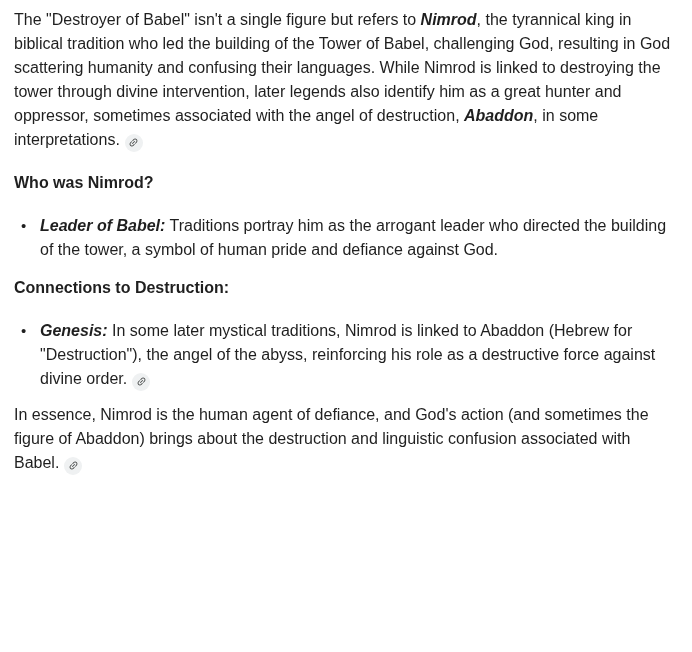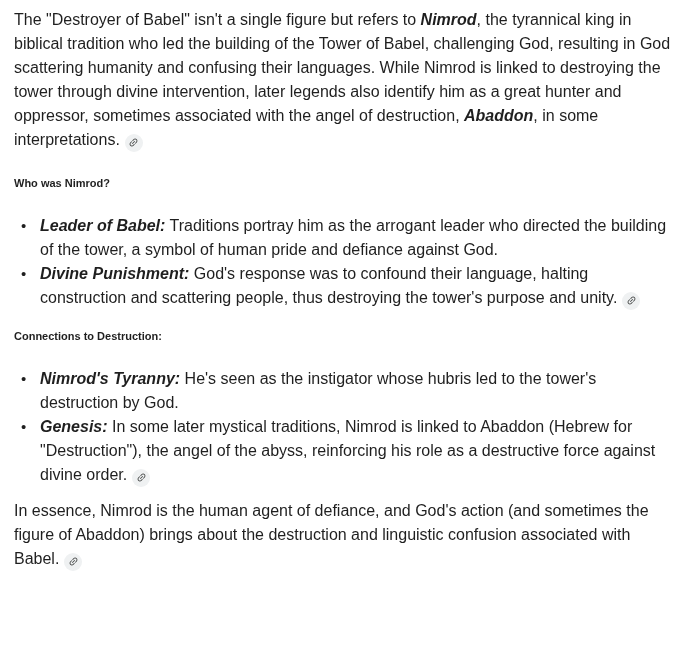--- a/index.html
+++ b/index.html
@@ -17,21 +17,21 @@
   .content {
     padding: 8px 14px 0 14px;
   }
   .para {
     margin: 0 0 19px 0;
   }
   .para:last-child {
     margin-bottom: 0;
   }
   .subhead {
-    font-size: 11px;
+    font-size: 16px;
     line-height: 24px;
     font-weight: 700;
     margin: 0 0 19px 0;
     color: #1f1f1f;
   }
   ul.blist {
     list-style: none;
     margin: 0 0 14px 0;
     padding: 0;
   }
@@ -87,37 +87,25 @@
         </svg>
       </span>
   </p>
 
   <h3 class="subhead">Who was Nimrod?</h3>
 
   <ul class="blist">
     <li>
       <span class="rich"><b>Leader of Babel:</b> Traditions portray him as the arrogant leader who directed the building of the tower, a symbol of human pride and defiance against God.</span>
     </li>
-    <li>
-      <span class="rich"><b>Divine Punishment:</b> God's response was to confound their language, halting construction and scattering people, thus destroying the tower's purpose and unity.</span><span class="link-chip">
-          <svg viewBox="0 0 24 24" aria-hidden="true">
-            <g transform="rotate(-45 12 12)">
-              <path fill="currentColor" d="M3.9 12c0-1.71 1.39-3.1 3.1-3.1h4V7H7c-2.76 0-5 2.24-5 5s2.24 5 5 5h4v-1.9H7c-1.71 0-3.1-1.39-3.1-3.1zM8 13h8v-2H8v2zm9-6h-4v1.9h4c1.71 0 3.1 1.39 3.1 3.1s-1.39 3.1-3.1 3.1h-4V17h4c2.76 0 5-2.24 5-5s-2.24-5-5-5z"></path>
-            </g>
-          </svg>
-        </span>
-    </li>
   </ul>
 
   <h3 class="subhead">Connections to Destruction:</h3>
 
   <ul class="blist last-list">
-    <li>
-      <span class="rich"><b>Nimrod's Tyranny:</b> He's seen as the instigator whose hubris led to the tower's destruction by God.</span>
-    </li>
     <li>
       <span class="rich"><b>Genesis:</b> In some later mystical traditions, Nimrod is linked to Abaddon (Hebrew for "Destruction"), the angel of the abyss, reinforcing his role as a destructive force against divine order.</span><span class="link-chip">
           <svg viewBox="0 0 24 24" aria-hidden="true">
             <g transform="rotate(-45 12 12)">
               <path fill="currentColor" d="M3.9 12c0-1.71 1.39-3.1 3.1-3.1h4V7H7c-2.76 0-5 2.24-5 5s2.24 5 5 5h4v-1.9H7c-1.71 0-3.1-1.39-3.1-3.1zM8 13h8v-2H8v2zm9-6h-4v1.9h4c1.71 0 3.1 1.39 3.1 3.1s-1.39 3.1-3.1 3.1h-4V17h4c2.76 0 5-2.24 5-5s-2.24-5-5-5z"></path>
             </g>
           </svg>
         </span>
     </li>
   </ul>

